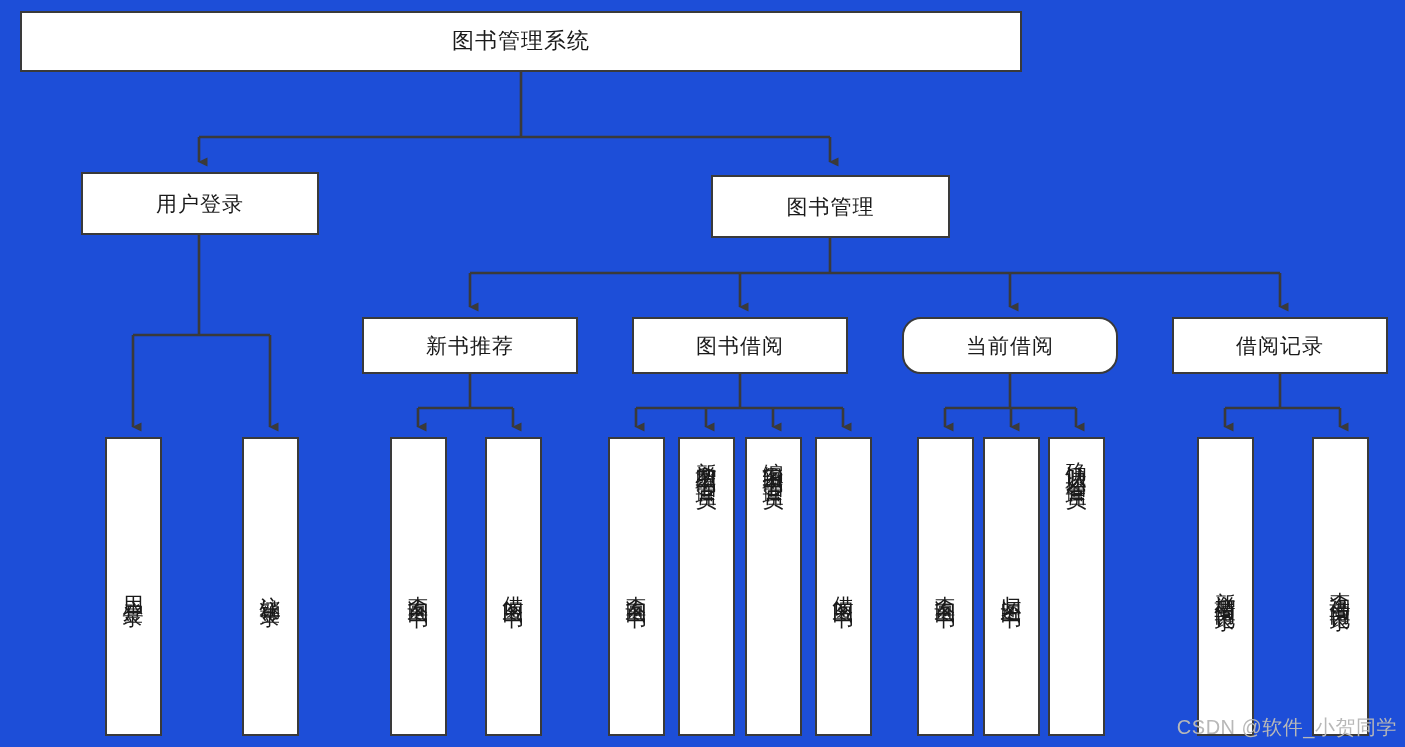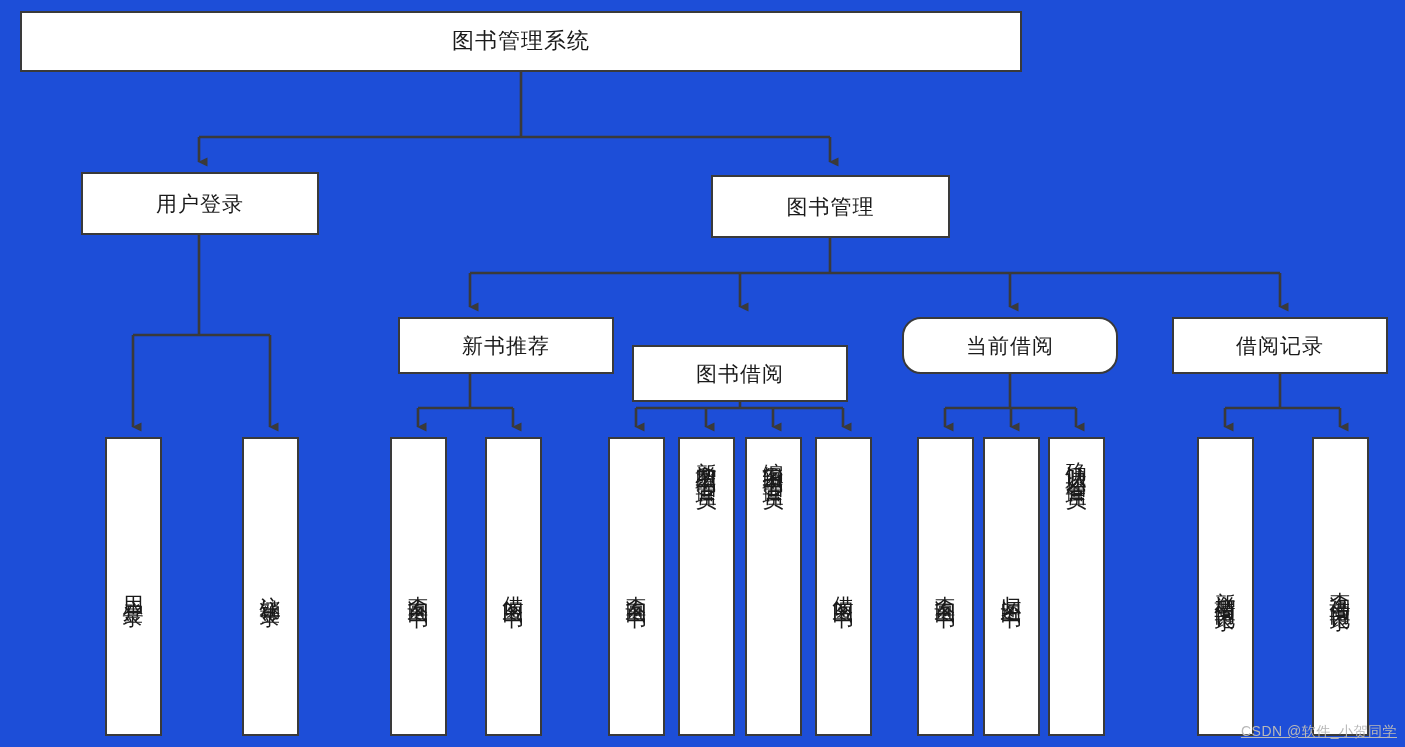--- a/index.html
+++ b/index.html
@@ -59,25 +59,24 @@
     display: block;
   }
   .node.leaf.centered {
     align-items: center;
     padding-top: 0;
   }
   .watermark {
     position: absolute;
     right: 8px;
     bottom: 6px;
-    font-size: 14px;
+    font-size: 20px;
     color: #b8b8b8;
     white-space: nowrap;
     letter-spacing: 0.5px;
-    text-decoration: underline;
   }
 </style>
 </head>
 <body>
 
 <div id="canvas">
 
   <svg class="connectors" viewBox="0 0 1405 747" xmlns="http://www.w3.org/2000/svg">
     <defs>
       <marker id="arw" markerWidth="10" markerHeight="10" refX="5" refY="8.5" orient="auto" markerUnits="userSpaceOnUse">
@@ -132,24 +131,24 @@
     <span>图书管理系统</span>
   </div>
 
   <div class="node horiz" style="left:81px; top:172px; width:238px; height:63px;">
     <span>用户登录</span>
   </div>
   <div class="node horiz" style="left:711px; top:175px; width:239px; height:63px;">
     <span>图书管理</span>
   </div>
 
-  <div class="node horiz" style="left:362px; top:317px; width:216px; height:57px;margin-left:36px;">
+  <div class="node horiz" style="left:362px; top:317px; width:216px; height:57px;">
     <span>新书推荐</span>
   </div>
-  <div class="node horiz" style="left:632px; top:317px; width:216px; height:57px;margin-top:28px;">
+  <div class="node horiz" style="left:632px; top:317px; width:216px; height:57px;">
     <span>图书借阅</span>
   </div>
   <div class="node horiz" style="left:902px; top:317px; width:216px; height:57px;border-radius:19px;">
     <span>当前借阅</span>
   </div>
   <div class="node horiz" style="left:1172px; top:317px; width:216px; height:57px;">
     <span>借阅记录</span>
   </div>
 
   <div class="node leaf centered" style="left:105px; top:437px; width:57px; height:299px;">

